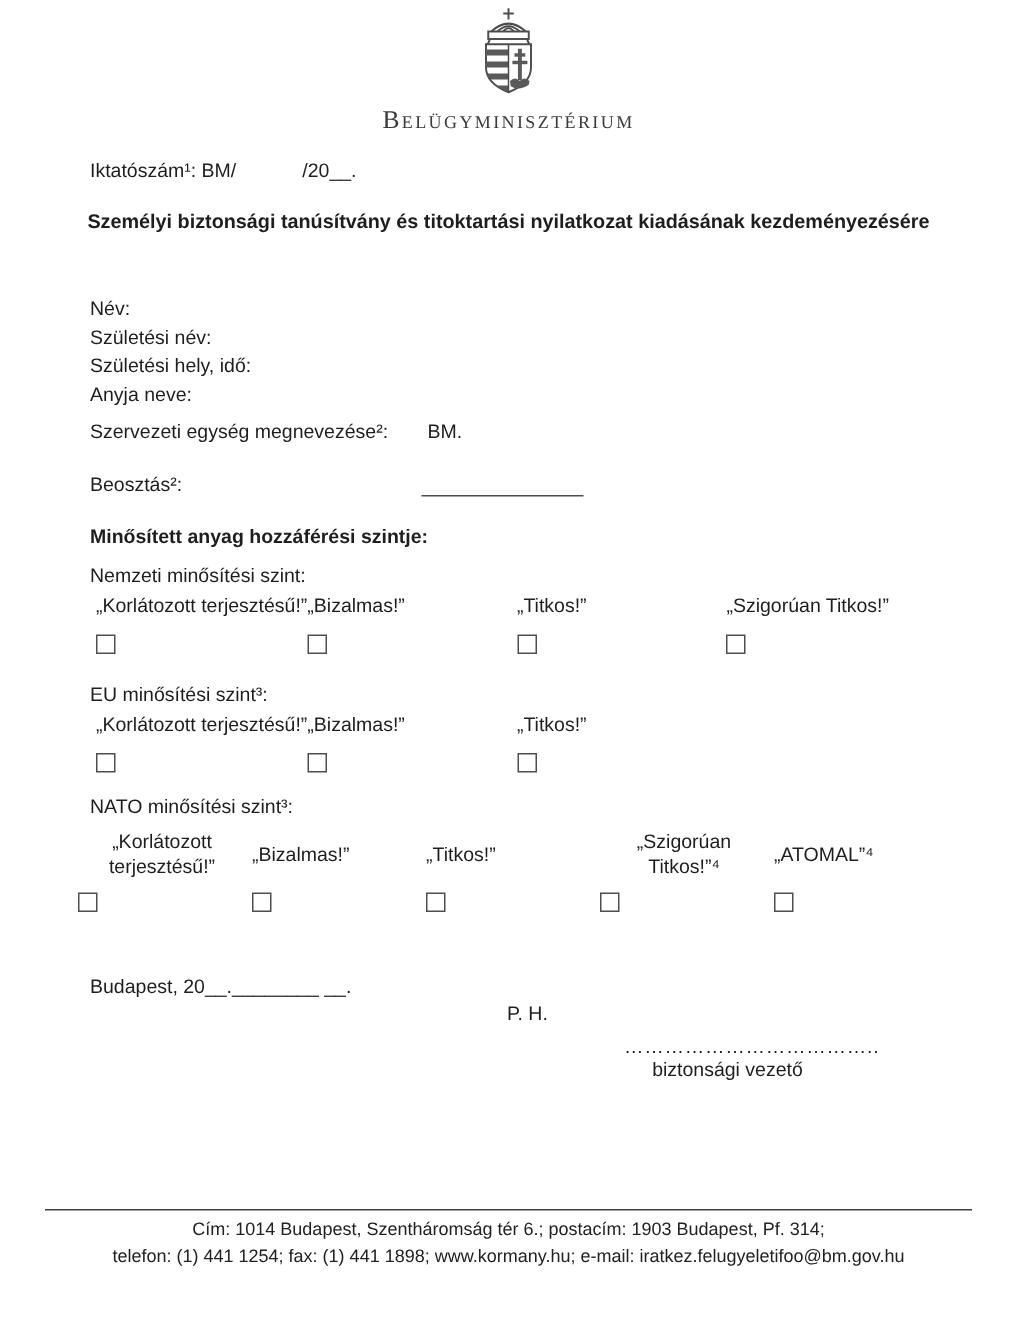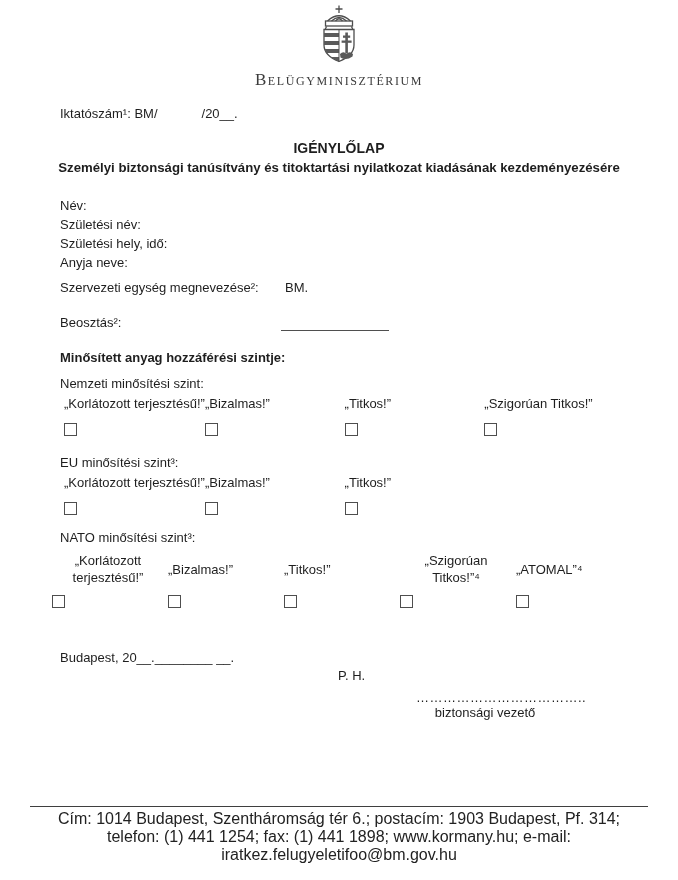--- a/index.html
+++ b/index.html
@@ -72,21 +72,21 @@
 
   
   .date-line { top: 650px; left: 60px; }
   .ph        { top: 668px; left: 338px; }
   .sig-block { top: 691px; left: 416px; width: 138px; text-align: center; }
   .sig-dots  { letter-spacing: 0.5px; line-height: 14px; }
   .sig-title { line-height: 16px; }
 
   
   .footer-rule { top: 806px; left: 30px; right: 30px; height: 1px; border-top: 1px solid #3f3f3f; }
-  .footer-text { top: 810px; left: 0; right: 0; text-align: center; font-size: 16px; line-height: 18px; color: #222; }
+  .footer-text { top: 810px; left: 0; right: 0; text-align: center; font-size: 12px; line-height: 18px; color: #222; }
 </style>
 </head>
 <body>
 
 <div class="page">
 
   <div class="abs logo-block">
     <svg width="70" height="62" viewBox="0 0 70 62" aria-hidden="true">
       <g fill="none" stroke="#4d4d4d" stroke-width="1.3">
         <path d="M35 1.5 L35 9 M31.5 5 L38.5 5"></path>
@@ -115,21 +115,20 @@
       <path d="M35 25.5 V57.5" fill="none" stroke="#4d4d4d" stroke-width="1"></path>
     </svg>
     <div class="ministry-name">Belügyminisztérium</div>
   </div>
 
   <div class="abs ref-line">
     <span>Iktatószám¹: BM/</span><span class="ref-gap"></span><span>/20__.</span>
   </div>
 
   <div class="abs title-block">
-    <div class="title-main">IGÉNYLŐLAP</div>
     <div class="title-sub">Személyi biztonsági tanúsítvány és titoktartási nyilatkozat kiadásának kezdeményezésére</div>
   </div>
 
   <div class="abs org-label">Szervezeti egység megnevezése²:</div>
 
   <div class="abs personal">
     <p>Név:</p>
     <p>Születési név:</p>
     <p>Születési hely, idő:</p>
     <p>Anyja neve:</p>

